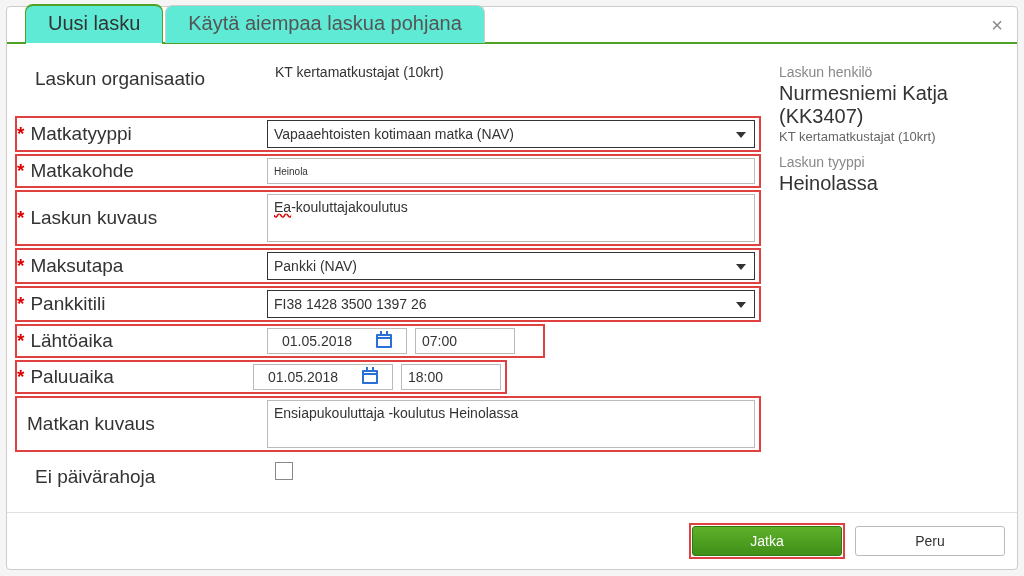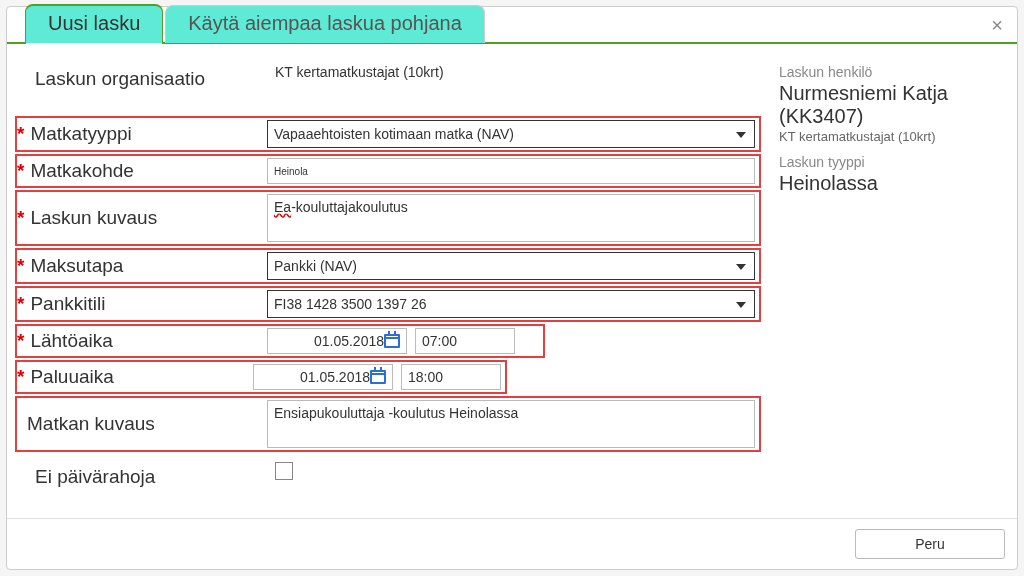--- a/index.html
+++ b/index.html
@@ -157,25 +157,25 @@
   .textarea-wrap {
     border: 1px solid #bbb;
     background: #fff;
     padding: 4px 6px;
     flex: 1;
     min-height: 48px;
     font-size: 14px;
   }
   .date-input {
     border: 1px solid #bbb;
-    padding: 4px 6px;
+    padding: 4px 14px;
     width: 140px;
     display: flex;
     align-items: center;
-    justify-content: flex-end;
+    justify-content: space-between;
   }
   .time-input {
     border: 1px solid #bbb;
     padding: 4px 6px;
     width: 100px;
   }
   .cal-icon {
     display: inline-block;
     width: 16px;
     height: 14px;
@@ -365,15 +365,18 @@
     <div class="right-col">
       <div class="side-label">Laskun henkilö</div>
       <div class="side-value">Nurmesniemi Katja (KK3407)</div>
       <div class="side-sub">KT kertamatkustajat (10krt)</div>
       <div class="side-label">Laskun tyyppi</div>
       <div class="side-value">Heinolassa</div>
     </div>
   </div>
 
   <div class="footer">
+    <div class="red-box" style="padding:1px">
+      <div class="btn btn-primary">Jatka</div>
+    </div>
     <div class="btn btn-secondary">Peru</div>
   </div>
 </div>
 
 </body></html>

